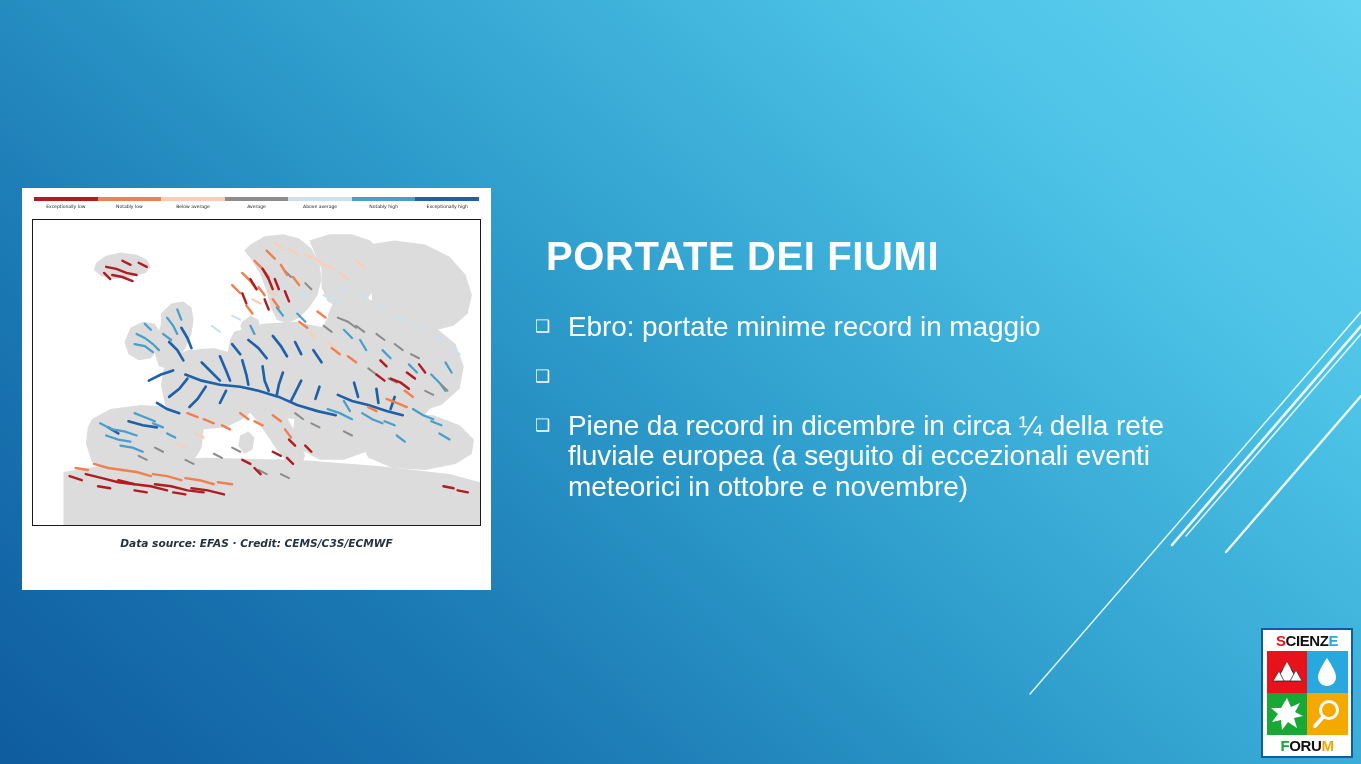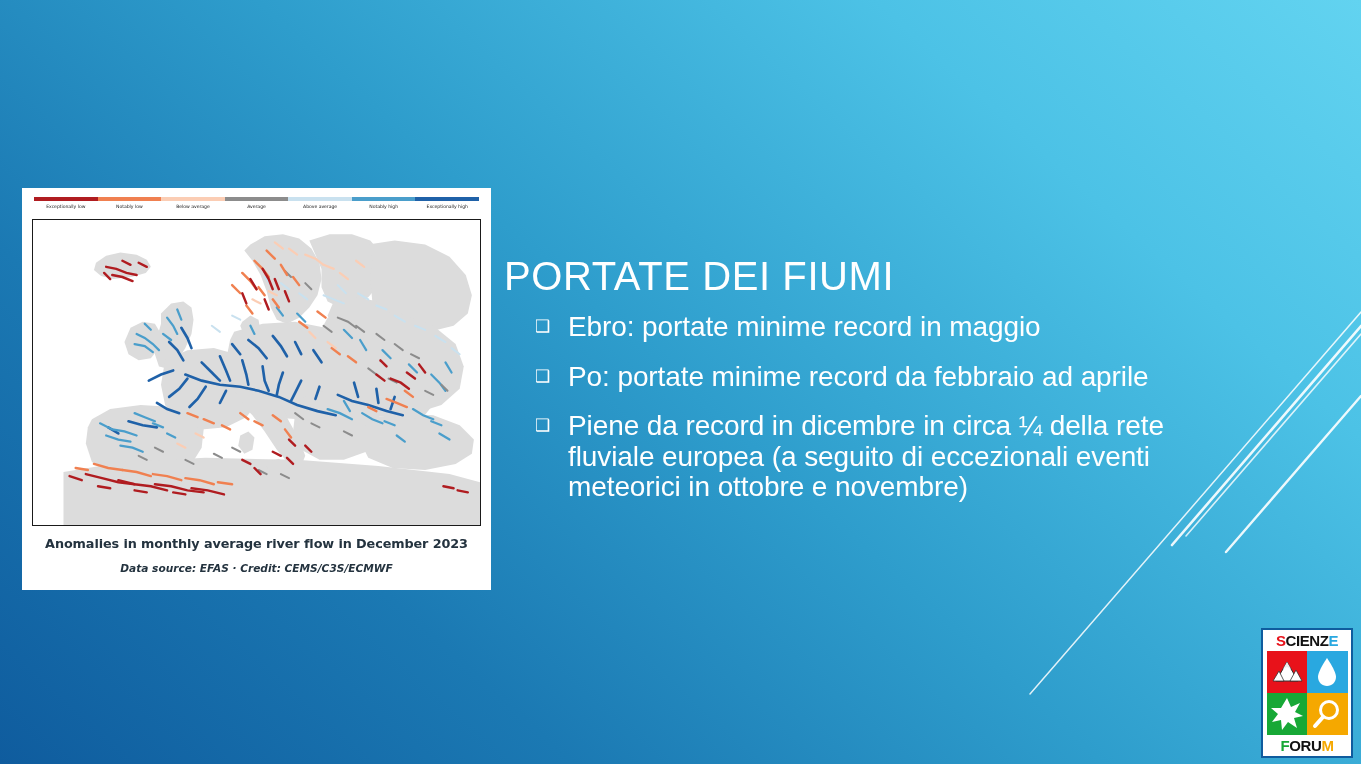--- a/index.html
+++ b/index.html
@@ -40,24 +40,23 @@
     font-family:"DejaVu Sans", sans-serif;
   }
   .fig-credit {
     text-align:center; color:#24333f;
     font-size:10.6px; font-style:italic; font-weight:bold; margin-top:11px;
     font-family:"DejaVu Sans", sans-serif;
   }
 
   
   .slide-title {
-    position:absolute; left:504px; top:234px;
-    font-size:40px; font-weight:normal; color:#ffffff;
+    position:absolute; left:546px; top:234px;
+    font-size:40px; font-weight:bold; color:#ffffff;
     letter-spacing:0.6px;
-    margin-top:20px;
   }
   .bullets { position:absolute; left:535px; top:312px; width:680px; }
   .bullet { display:flex; align-items:flex-start; margin-bottom:19px; }
   .bullet-marker {
     color:#ffffff; font-size:17px; line-height:30px;
     width:33px; flex:0 0 33px;
   }
   .bullet-text {
     color:#ffffff; font-size:28px; line-height:30.5px;
     letter-spacing:-0.1px;
@@ -360,34 +359,32 @@
         <path d="M250,234 l6,6"></path>
         <path d="M252,216 l6,6"></path>
         <path d="M268,222 l6,6"></path>
         <path d="M404,262 l10,2"></path>
         <path d="M418,266 l10,2"></path>
         <path d="M342,138 l6,6"></path>
       </g>
     </svg>
   </div>
 
-  <div class="fig-caption">Anomalies in monthly average river flow in December 2023</div>
   <div class="fig-credit">Data source: EFAS · Credit: CEMS/C3S/ECMWF</div>
 </div>
 
 <div class="slide-title">PORTATE DEI FIUMI</div>
 
 <div class="bullets">
   <div class="bullet">
     <span class="bullet-marker">❑</span>
     <span class="bullet-text">Ebro: portate minime record in maggio</span>
   </div>
   <div class="bullet">
     <span class="bullet-marker">❑</span>
-    <span class="bullet-text">Po: portate minime record da febbraio ad aprile</span>
   </div>
   <div class="bullet">
     <span class="bullet-marker">❑</span>
     <span class="bullet-text">Piene da record in dicembre in circa ¼ della rete fluviale europea (a seguito di eccezionali eventi meteorici in ottobre e novembre)</span>
   </div>
 </div>
 
 <div class="logo">
   <div class="logo-word" id="logo-top"><span style="color: rgb(232, 18, 26);">S</span><span style="color: rgb(17, 17, 17);">C</span><span style="color: rgb(17, 17, 17);">I</span><span style="color: rgb(17, 17, 17);">E</span><span style="color: rgb(17, 17, 17);">N</span><span style="color: rgb(17, 17, 17);">Z</span><span style="color: rgb(41, 168, 224);">E</span></div>
   <div class="logo-grid">

